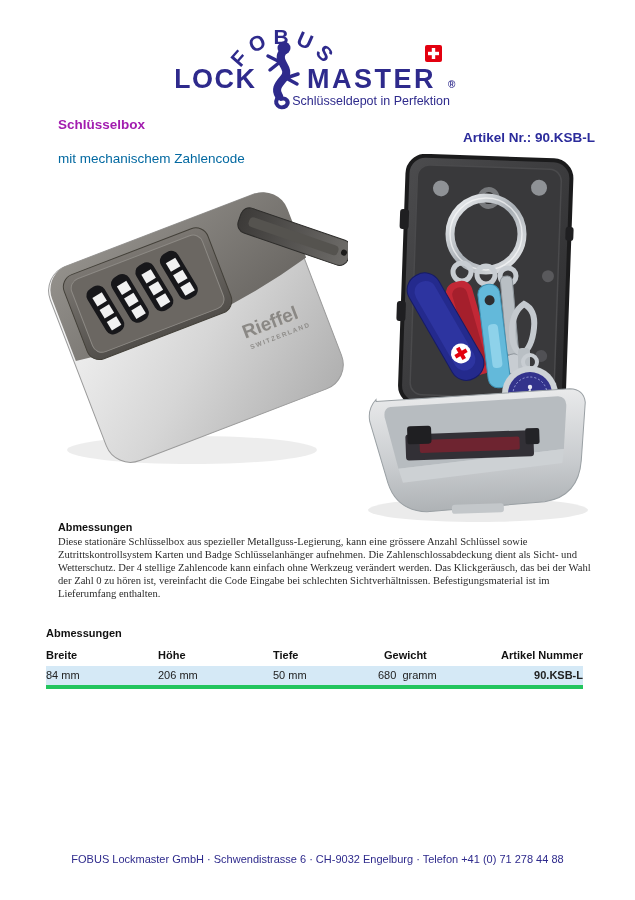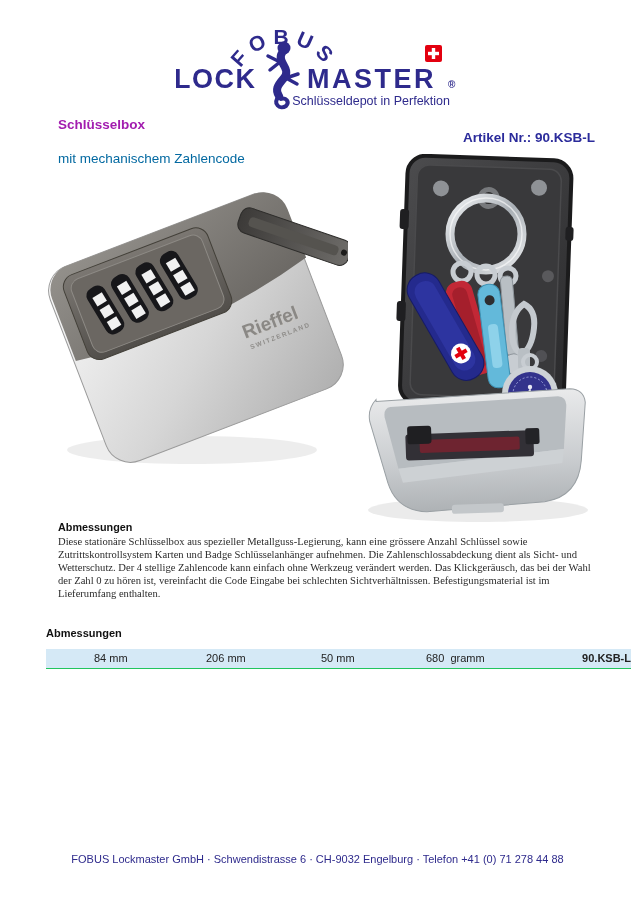--- a/index.html
+++ b/index.html
@@ -27,21 +27,21 @@
   .dims{position:absolute;left:46px;top:627px;width:537px;}
   .dims h3{margin:0 0 10px 0;font-size:11px;font-weight:bold;color:#111;}
   .trow{display:flex;width:100%;}
   .trow .c{font-size:11px;white-space:pre;}
   .c.c1{width:112px;text-align:left;}
   .c.c2{width:115px;text-align:left;}
   .c.c3{width:105px;text-align:left;}
   .c.c4{width:110px;text-align:left;padding-left:6px;box-sizing:border-box;}
   .c.c5{flex:1;text-align:right;}
   .thead .c{font-weight:bold;color:#111;padding-bottom:5px;}
-  .tdata{background:#d5e9f6;border-bottom:1px solid #22c55e;padding-left:48px;}
+  .tdata{background:#d5e9f6;border-bottom:4px solid #22c55e;}
   .tdata .c{padding:3px 0 4px 0;color:#222;}
   .tdata .c5{font-weight:bold;}
 
   
   .footer{position:absolute;left:0;top:852px;width:635px;text-align:center;
           color:#2e2a8c;font-weight:normal;font-size:11px;line-height:15px;}
   .footer .sep{padding:0 6px;}
 </style>
 </head>
 <body>
@@ -255,20 +255,27 @@
     </g>
   </svg>
 
   <div class="desc">
     <h3>Abmessungen</h3>
     <p>Diese stationäre Schlüsselbox aus spezieller Metallguss-Legierung, kann eine grössere Anzahl Schlüssel sowie Zutrittskontrollsystem Karten und Badge Schlüsselanhänger aufnehmen. Die Zahlenschlossabdeckung dient als Sicht- und Wetterschutz. Der 4 stellige Zahlencode kann einfach ohne Werkzeug verändert werden. Das Klickgeräusch, das bei der Wahl der Zahl 0 zu hören ist, vereinfacht die Code Eingabe bei schlechten Sichtverhältnissen. Befestigungsmaterial ist im Lieferumfang enthalten.</p>
   </div>
 
   <div class="dims">
     <h3>Abmessungen</h3>
+    <div class="trow thead">
+      <div class="c c1">Breite</div>
+      <div class="c c2">Höhe</div>
+      <div class="c c3">Tiefe</div>
+      <div class="c c4">Gewicht</div>
+      <div class="c c5">Artikel Nummer</div>
+    </div>
     <div class="trow tdata">
       <div class="c c1">84 mm</div>
       <div class="c c2">206 mm</div>
       <div class="c c3">50 mm</div>
       <div class="c c4">680  gramm</div>
       <div class="c c5">90.KSB-L</div>
     </div>
   </div>
 
   <div class="footer">

